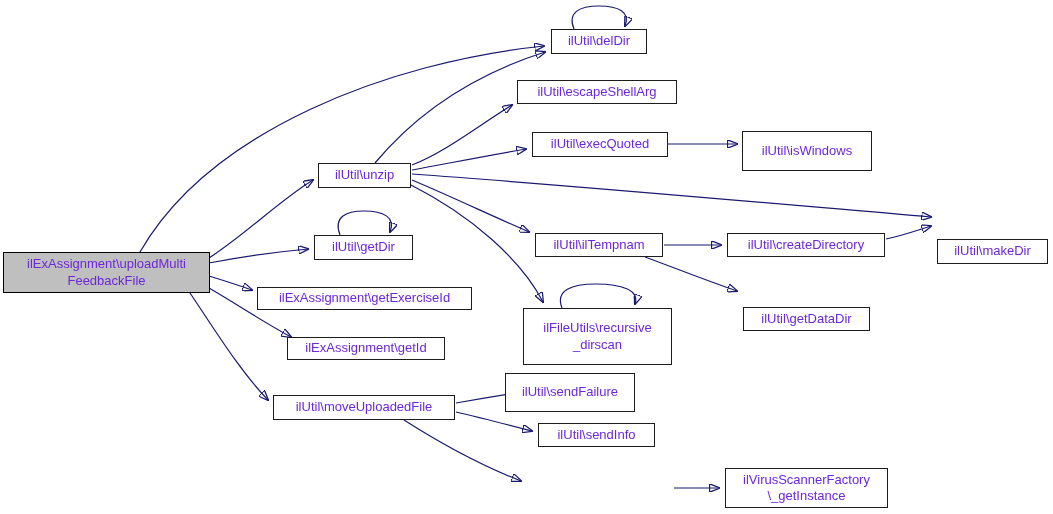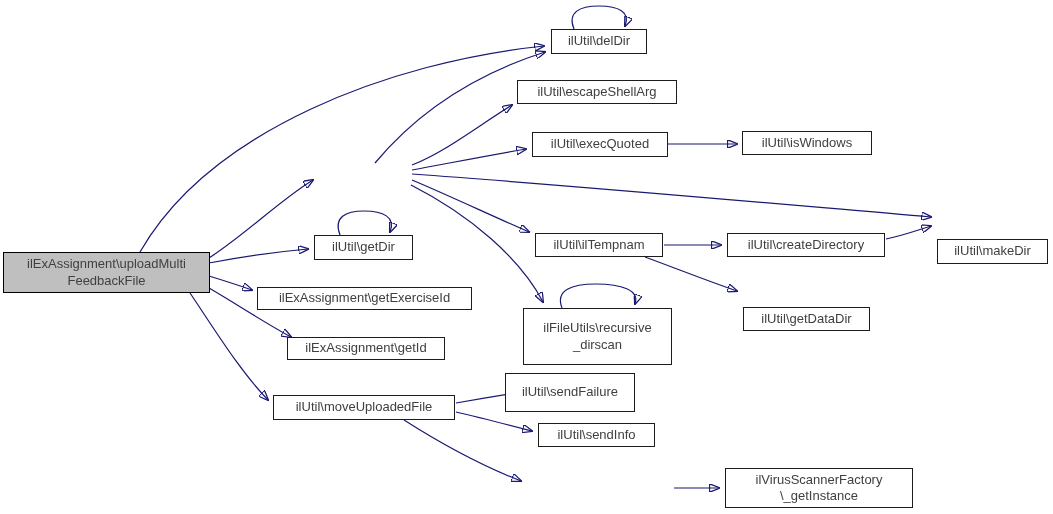--- a/index.html
+++ b/index.html
@@ -15,21 +15,21 @@
   svg.edges path { fill: none; stroke: #191970; stroke-width: 1.2px; }
   .node {
     position: absolute;
     box-sizing: border-box;
     display: flex;
     align-items: center;
     justify-content: center;
     text-align: center;
     border: 1px solid #1c1c1c;
     background: #ffffff;
-    color: #404040;
+    color: #6d28d9;
     font-size: 13px;
     line-height: 1.25;
     white-space: pre-line;
     cursor: pointer;
   }
   .node.root {
     background: #bfbfbf;
     border-color: #000000;
     cursor: default;
   }
@@ -68,29 +68,30 @@
     <path d="M 574,29 C 567,12 580,6 599,6 C 618,6 631,12 625,26" marker-end="url(#arrow)"></path>
     <path d="M 340,235 C 333,217 346,211 364,211 C 383,211 396,217 390,232" marker-end="url(#arrow)"></path>
     <path d="M 562,308 C 555,290 572,284 596,284 C 621,284 640,290 635,304" marker-end="url(#arrow)"></path>
   </svg>
 
   <div class="node root" style="left:3px;   top:252px; width:207px; height:41px;">ilExAssignment\uploadMulti
 FeedbackFile</div>
   <div class="node" style="left:551px; top:29px;  width:96px;  height:25px;">ilUtil\delDir</div>
   <div class="node" style="left:517px; top:80px;  width:160px; height:24px;">ilUtil\escapeShellArg</div>
   <div class="node" style="left:532px; top:132px; width:136px; height:25px;">ilUtil\execQuoted</div>
-  <div class="node" style="left:742px; top:131px; width:130px; height:24px;">ilUtil\isWindows</div>
+  <div class="node" style="left:742px; top:131px; width:130px; height:40px;">ilUtil\isWindows</div>
+  <div class="node" style="left:318px; top:163px; width:93px;  height:25px;">ilUtil\unzip</div>
   <div class="node" style="left:314px; top:235px; width:99px;  height:25px;">ilUtil\getDir</div>
   <div class="node" style="left:257px; top:287px; width:215px; height:23px;">ilExAssignment\getExerciseId</div>
   <div class="node" style="left:287px; top:337px; width:158px; height:23px;">ilExAssignment\getId</div>
   <div class="node" style="left:273px; top:395px; width:182px; height:25px;">ilUtil\moveUploadedFile</div>
   <div class="node" style="left:535px; top:233px; width:128px; height:24px;">ilUtil\ilTempnam</div>
   <div class="node" style="left:523px; top:308px; width:149px; height:57px;">ilFileUtils\recursive
 _dirscan</div>
   <div class="node" style="left:727px; top:233px; width:158px; height:24px;">ilUtil\createDirectory</div>
   <div class="node" style="left:743px; top:283px; width:127px; height:24px;margin-top:24px;">ilUtil\getDataDir</div>
   <div class="node" style="left:937px; top:205px; width:111px; height:25px;margin-top:34px;">ilUtil\makeDir</div>
   <div class="node" style="left:505px; top:373px; width:130px; height:39px;">ilUtil\sendFailure</div>
   <div class="node" style="left:538px; top:423px; width:117px; height:24px;">ilUtil\sendInfo</div>
-  <div class="node" style="left:725px; top:468px; width:188px; height:40px;">ilVirusScannerFactory
+  <div class="node" style="left:725px; top:468px; width:163px; height:40px;">ilVirusScannerFactory
 \_getInstance</div>
 
 </div>
 
 </body></html>

